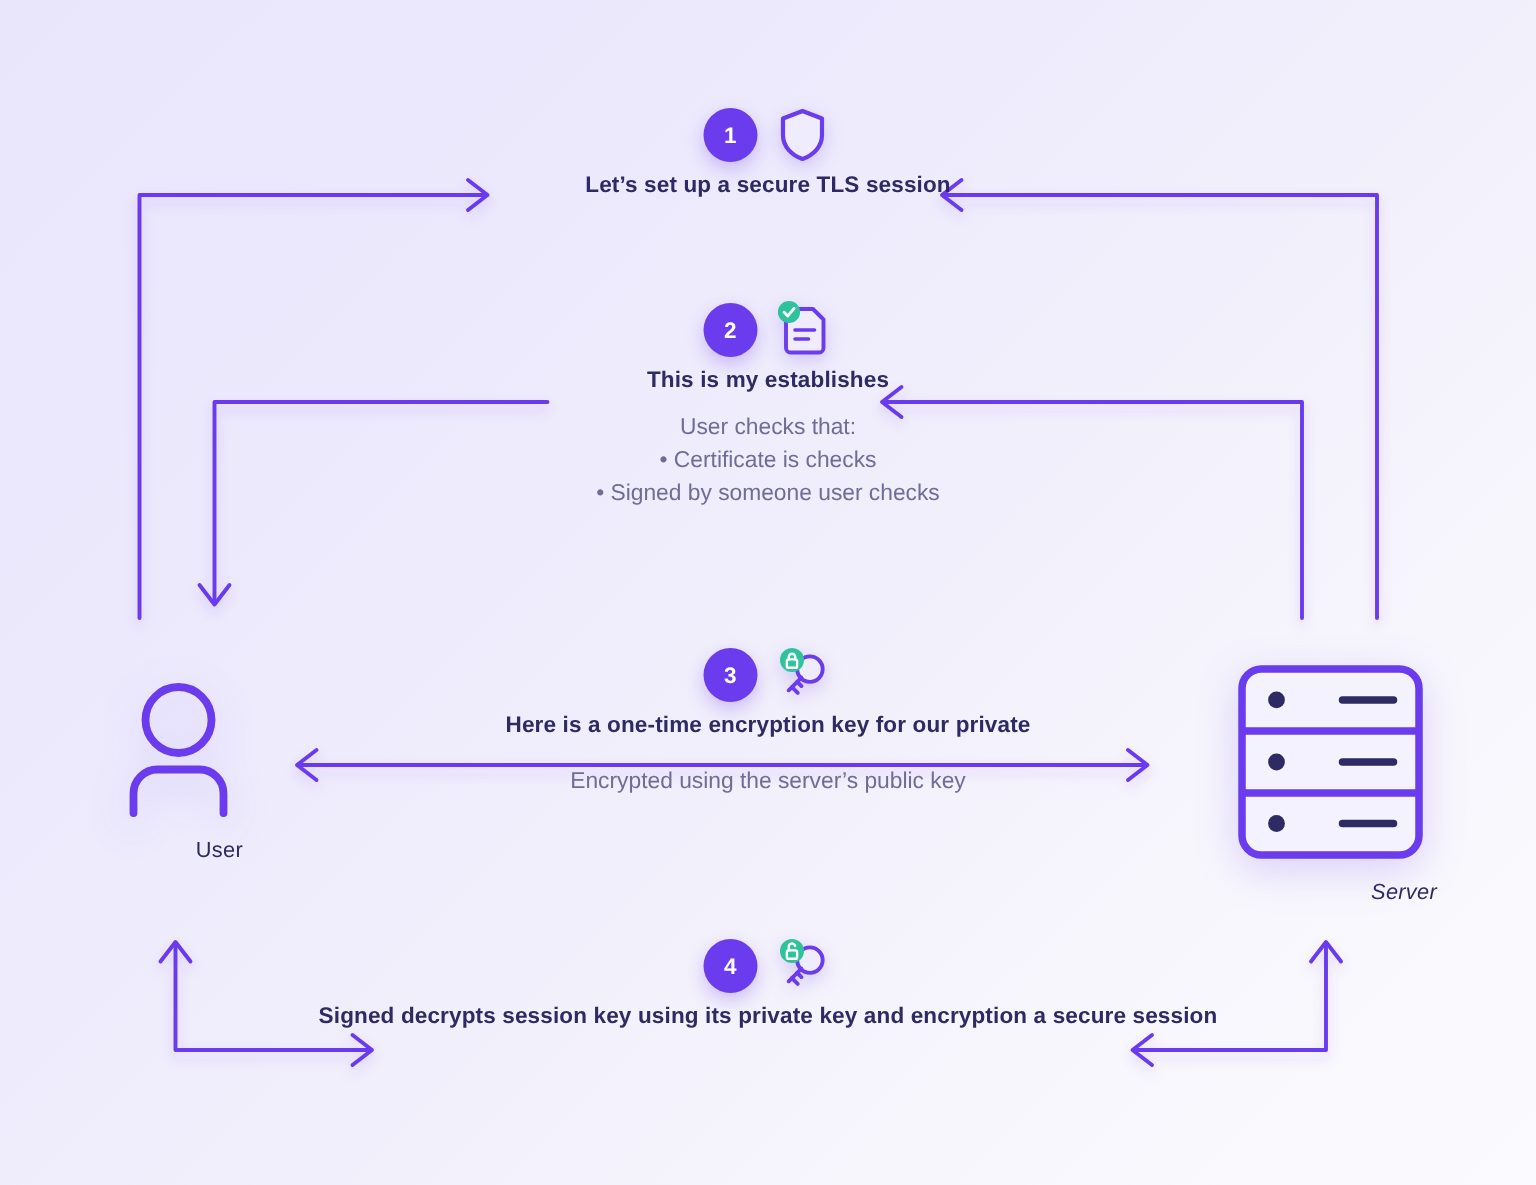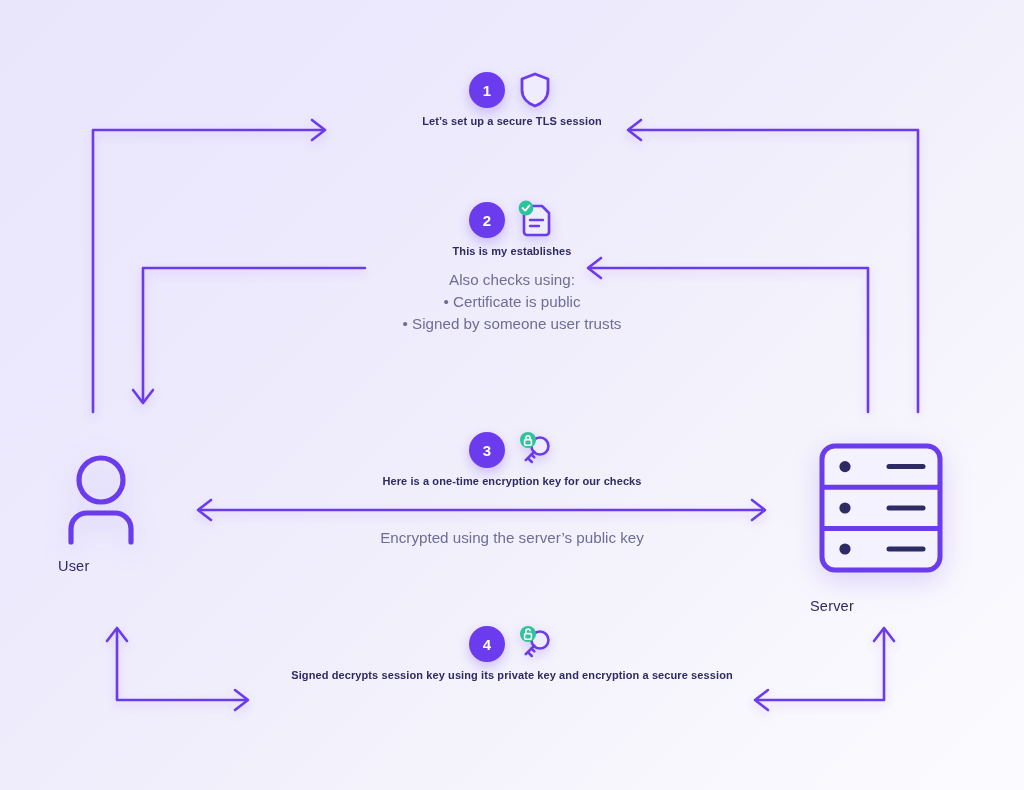--- a/index.html
+++ b/index.html
@@ -19,31 +19,31 @@
     width:36px;height:36px;border-radius:50%;
     background:#6b3bee;color:#ffffff;
     display:flex;align-items:center;justify-content:center;
     font-size:15px;font-weight:600;letter-spacing:.2px;
     box-shadow:0 5px 12px rgba(107,59,238,.28);
     font-family:"Liberation Sans", sans-serif;
   }
   .glyph{width:40px;height:44px;display:flex;align-items:center;justify-content:center;
          filter:drop-shadow(0 4px 6px rgba(107,59,238,.22));}
   .title{
-    color:#2e2a63;font-size:11px;font-weight:700;letter-spacing:.1px;
+    color:#2e2a63;font-size:15px;font-weight:700;letter-spacing:.1px;
     margin-top:2px;line-height:1.34;
   }
   .sub{
     color:#6f6d95;font-size:15.2px;font-weight:400;line-height:1.46;
     margin-top:10px;
   }
   .sub .ln{display:block;}
 
   
-  .endpoint{position:absolute;text-align:left;}
+  .endpoint{position:absolute;text-align:right;}
   .endpoint .cap{
     color:#2e2a63;font-size:14.5px;font-weight:400;margin-top:6px;letter-spacing:.2px;
   }
   .node-ico{filter:drop-shadow(0 8px 14px rgba(107,59,238,.20));}
 </style>
 </head>
 <body>
 
 <div id="stage">
 
@@ -115,45 +115,45 @@
           <path d="M12 7 H27 L34 14 V33 A3 3 0 0 1 31 36 H12 A3 3 0 0 1 9 33 V10 A3 3 0 0 1 12 7 Z" fill="#efecfe" stroke="#6b3bee" stroke-width="2.6" stroke-linejoin="round"></path>
           <line x1="15" y1="21" x2="28" y2="21" stroke="#6b3bee" stroke-width="2.4" stroke-linecap="round"></line>
           <line x1="15" y1="27" x2="24" y2="27" stroke="#6b3bee" stroke-width="2.4" stroke-linecap="round"></line>
           <circle cx="11" cy="9" r="7.4" fill="#2fc39b"></circle>
           <path d="M7.7 9.1 L10.2 11.6 L14.4 6.6" fill="none" stroke="#ffffff" stroke-width="1.9" stroke-linecap="round" stroke-linejoin="round"></path>
         </svg>
       </div>
     </div>
     <div class="title">This is my establishes</div>
     <div class="sub">
-      <span class="ln">Also checks using:</span>
-      <span class="ln">•  Certificate is public</span>
-      <span class="ln">•  Signed by someone user trusts</span>
+      <span class="ln">User checks that:</span>
+      <span class="ln">•  Certificate is checks</span>
+      <span class="ln">•  Signed by someone user checks</span>
     </div>
   </div>
 
   <div class="step" style="top:428px;">
     <div class="step-head">
       <div class="badge">3</div>
       <div class="glyph">
         <svg width="40" height="42" viewBox="0 0 40 42">
           <g transform="rotate(-45 20 22)">
             <circle cx="27" cy="22" r="8.5" fill="#efecfe" stroke="#6b3bee" stroke-width="2.6"></circle>
             <path d="M19 22 H7" stroke="#6b3bee" stroke-width="2.6" stroke-linecap="round" fill="none"></path>
             <path d="M10 22 V27.5" stroke="#6b3bee" stroke-width="2.6" stroke-linecap="round" fill="none"></path>
             <path d="M15 22 V26" stroke="#6b3bee" stroke-width="2.6" stroke-linecap="round" fill="none"></path>
           </g>
           <circle cx="13" cy="11" r="8" fill="#2fc39b"></circle>
           <rect x="9.6" y="10.6" width="6.8" height="5.6" rx="1.1" fill="none" stroke="#ffffff" stroke-width="1.6"></rect>
           <path d="M10.9 10.6 V8.9 A2.1 2.1 0 0 1 15.1 8.9 V10.6" fill="none" stroke="#ffffff" stroke-width="1.6" stroke-linecap="round"></path>
         </svg>
       </div>
     </div>
-    <div class="title">Here is a one-time encryption key for our checks</div>
-    <div class="sub" style="margin-top:38px;">
+    <div class="title">Here is a one-time encryption key for our private</div>
+    <div class="sub" style="margin-top:16px;">
       <span class="ln">Encrypted using the server’s public key</span>
     </div>
   </div>
 
   <div class="step" style="top:622px;">
     <div class="step-head">
       <div class="badge">4</div>
       <div class="glyph">
         <svg width="40" height="42" viewBox="0 0 40 42">
           <g transform="rotate(-45 20 22)">
@@ -191,16 +191,16 @@
         <line x1="12" y1="49.3" x2="130" y2="49.3" stroke="#6b3bee" stroke-width="5"></line>
         <line x1="12" y1="90.6" x2="130" y2="90.6" stroke="#6b3bee" stroke-width="5"></line>
         <circle cx="35" cy="28.6" r="5.6" fill="#2e2a63"></circle>
         <circle cx="35" cy="70" r="5.6" fill="#2e2a63"></circle>
         <circle cx="35" cy="111" r="5.6" fill="#2e2a63"></circle>
         <line x1="79" y1="28.6" x2="113" y2="28.6" stroke="#2e2a63" stroke-width="5" stroke-linecap="round"></line>
         <line x1="79" y1="70" x2="113" y2="70" stroke="#2e2a63" stroke-width="5" stroke-linecap="round"></line>
         <line x1="79" y1="111" x2="113" y2="111" stroke="#2e2a63" stroke-width="5" stroke-linecap="round"></line>
       </svg>
     </div>
-    <div class="cap" style="margin-top:16px;">Server</div>
+    <div class="cap" style="margin-top:4px;font-style:italic;">Server</div>
   </div>
 
 </div>
 
 </body></html>

